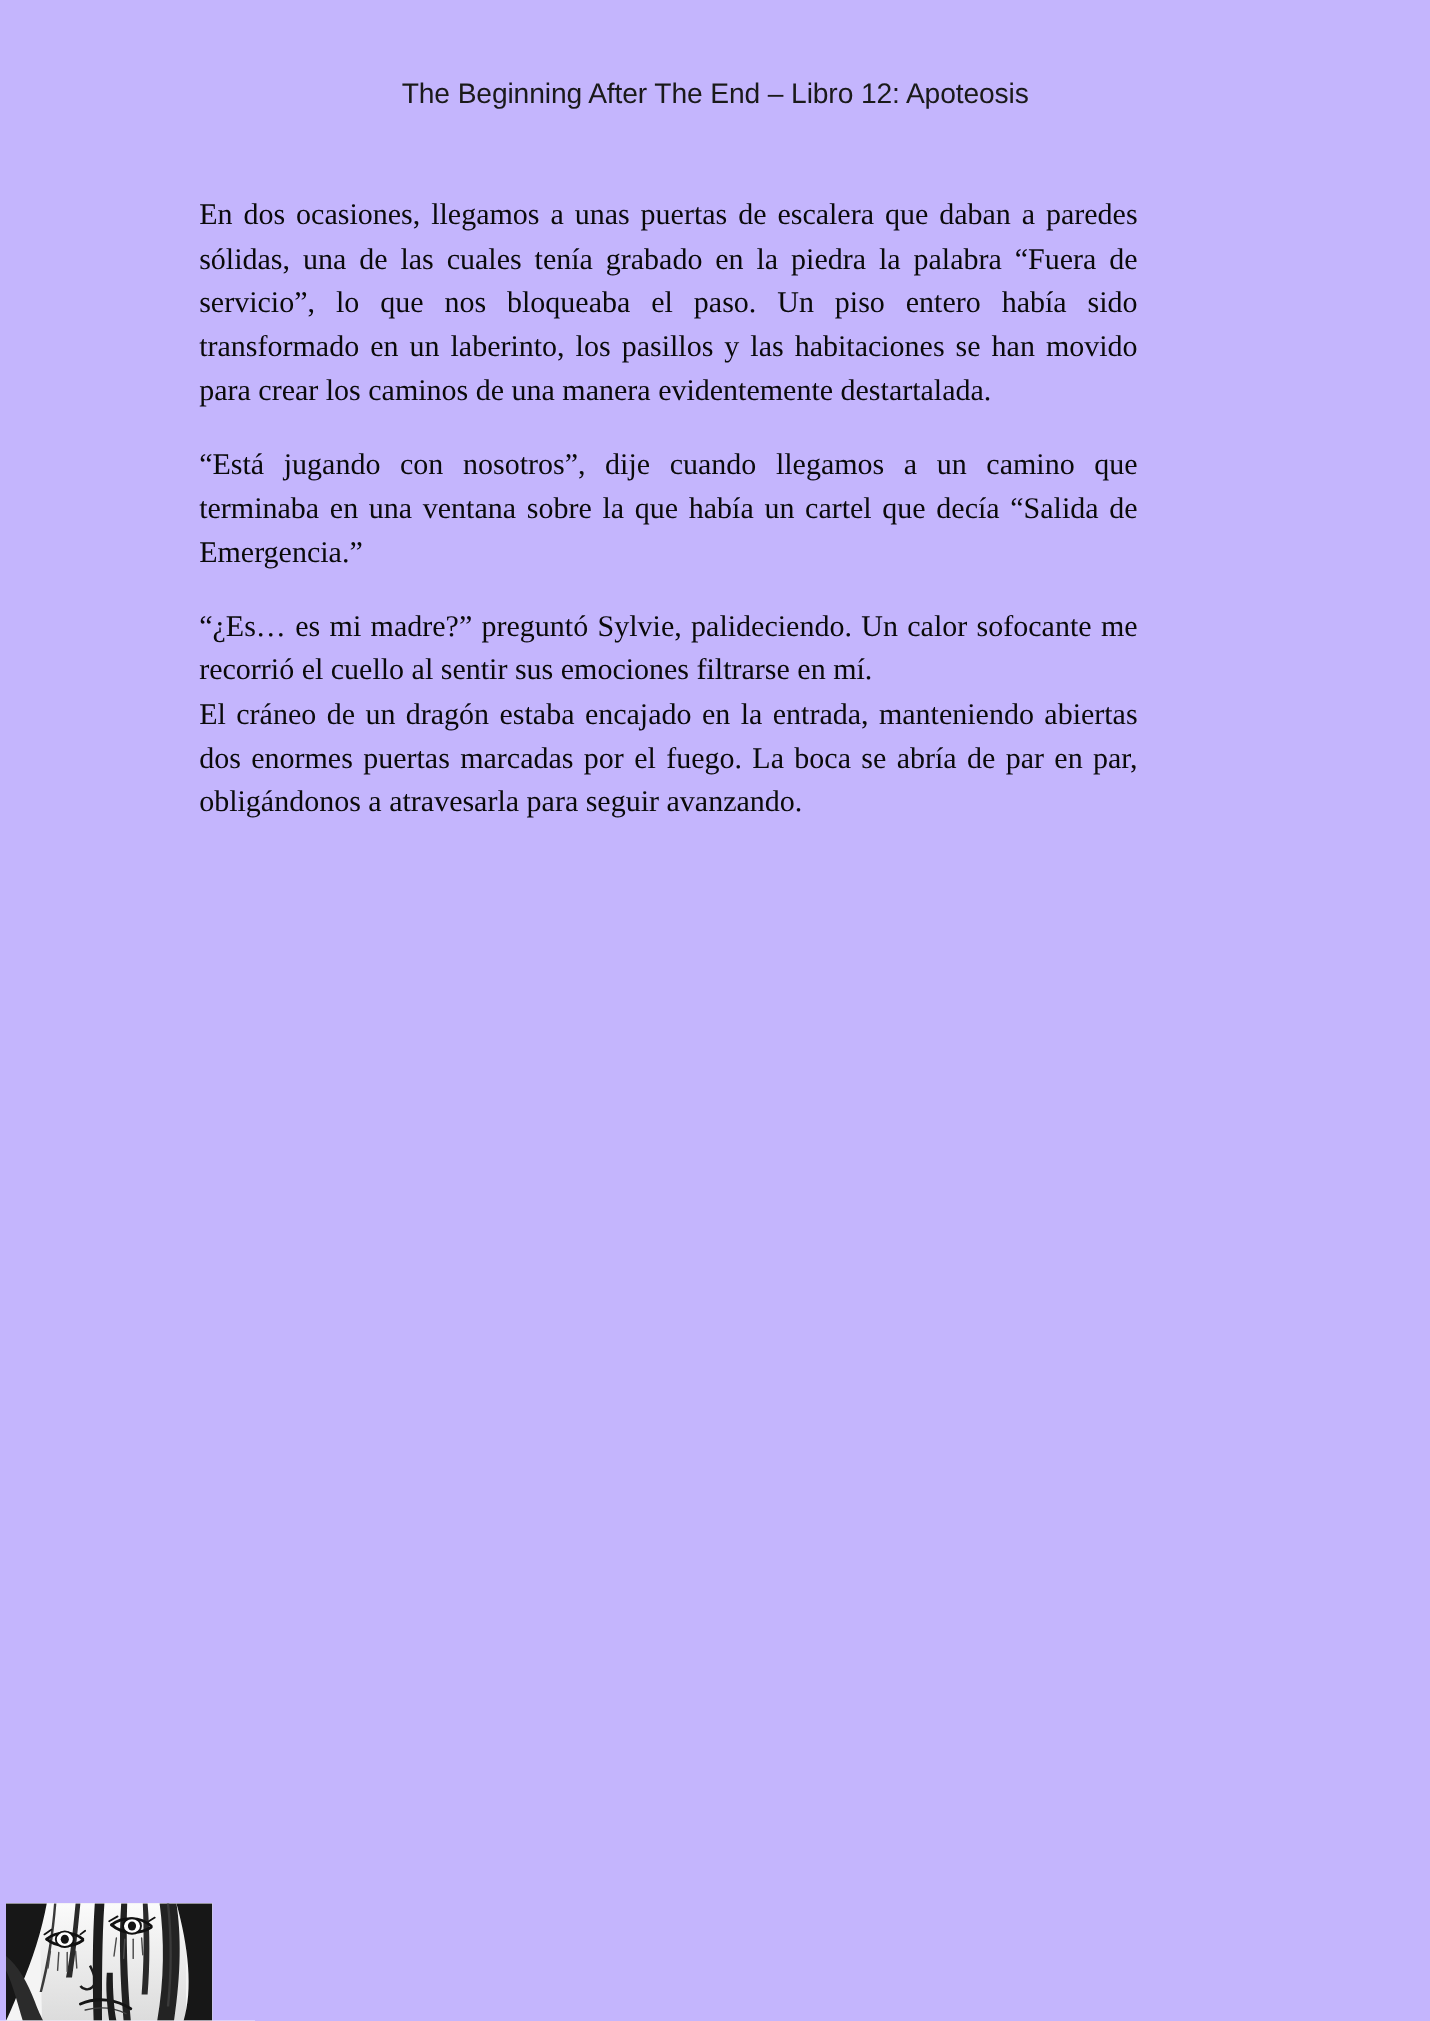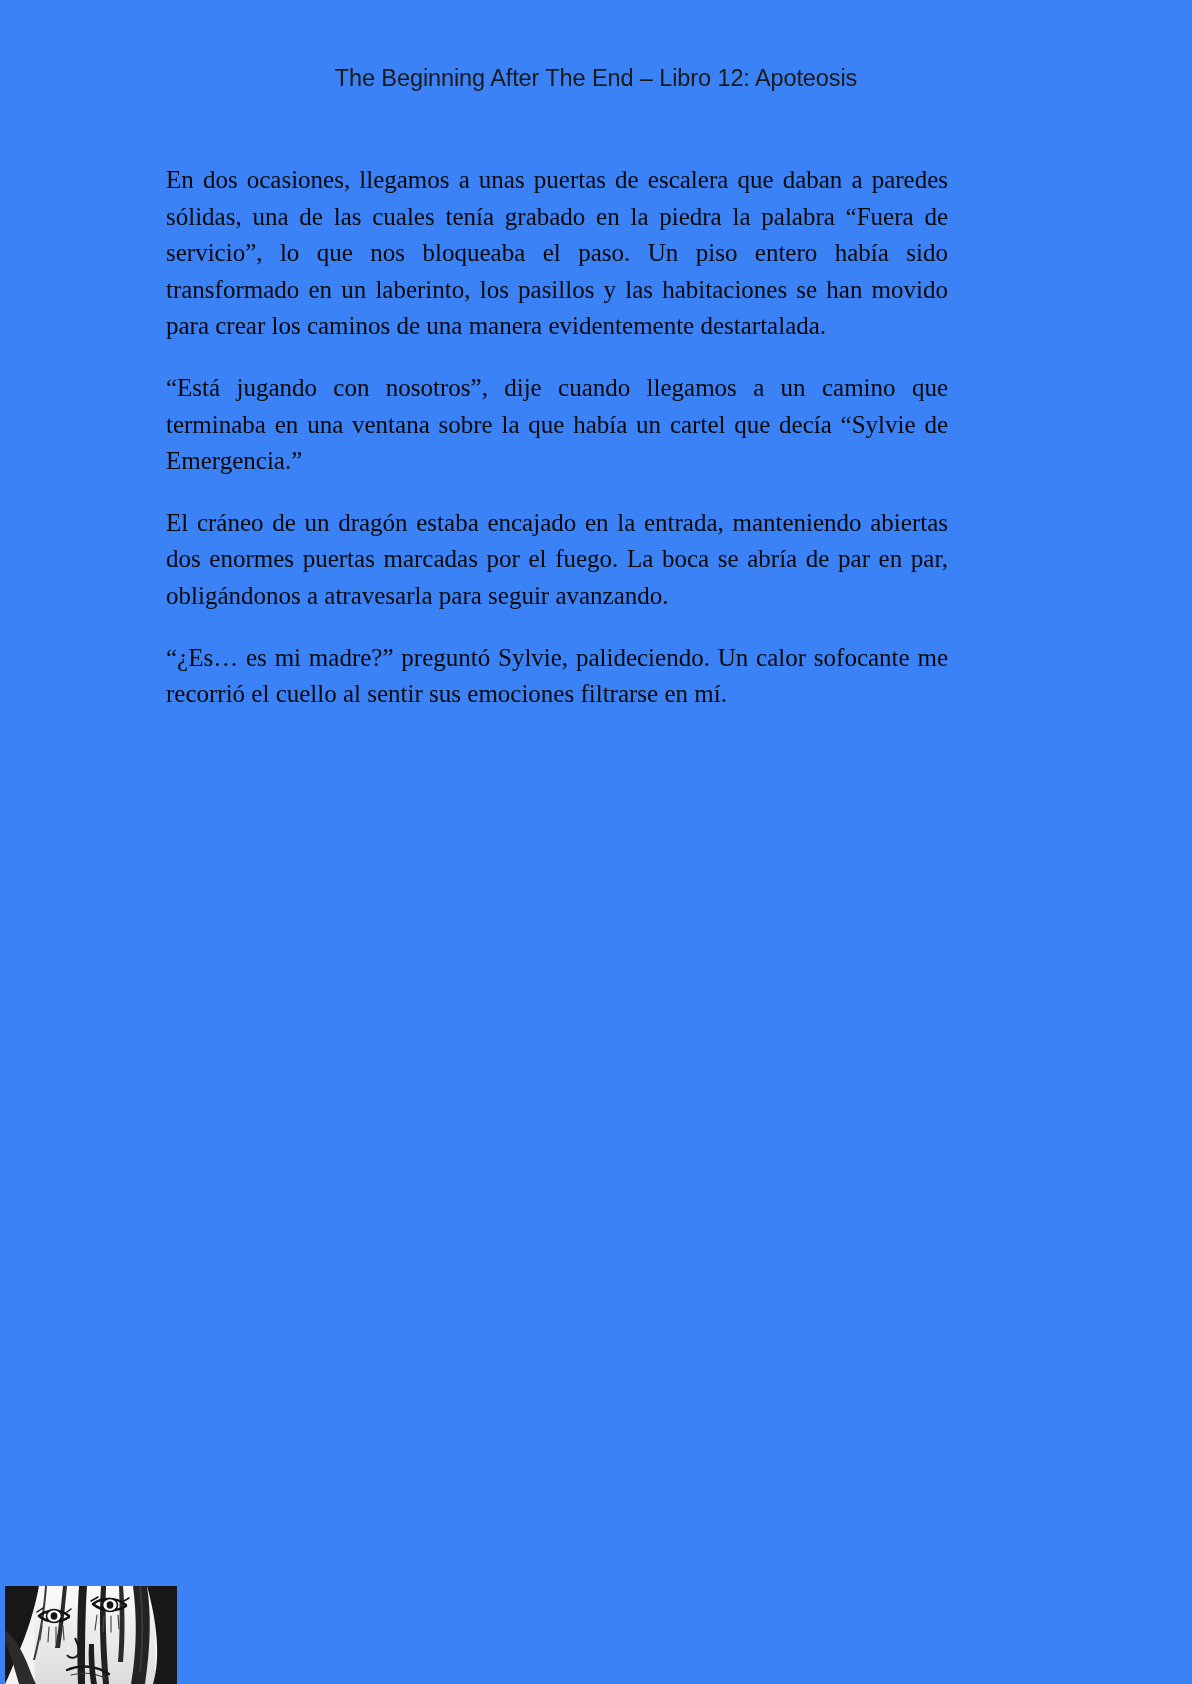--- a/index.html
+++ b/index.html
@@ -13,21 +13,21 @@
     height: 1684px;
     position: relative;
     overflow: hidden;
     font-family: "Liberation Serif", serif;
     color: #000000;
   }
 
   .page {
     position: absolute;
     inset: 0;
-    background: #3b82f6;
+    background: #c4b5fd;
   }
 
   
   .doc-header {
     position: absolute;
     top: 62px;
     left: 0;
     width: 1192px;
     text-align: center;
     font-family: "Liberation Sans", sans-serif;
@@ -81,23 +81,23 @@
 <body>
 
 <div class="page">
 
   <div class="doc-header">
     <div>The Beginning After The End – Libro 12: Apoteosis</div>
   </div>
 
   <div class="body-col">
     <p class="para">En dos ocasiones, llegamos a unas puertas de escalera que daban a paredes sólidas, una de las cuales tenía grabado en la piedra la palabra “Fuera de servicio”, lo que nos bloqueaba el paso. Un piso entero había sido transformado en un laberinto, los pasillos y las habitaciones se han movido para crear los caminos de una manera evidentemente destartalada.</p>
-    <p class="para">“Está jugando con nosotros”, dije cuando llegamos a un camino que terminaba en una ventana sobre la que había un cartel que decía “Sylvie de Emergencia.”</p>
+    <p class="para">“Está jugando con nosotros”, dije cuando llegamos a un camino que terminaba en una ventana sobre la que había un cartel que decía “Salida de Emergencia.”</p>
+    <p class="para last">“¿Es… es mi madre?” preguntó Sylvie, palideciendo. Un calor sofocante me recorrió el cuello al sentir sus emociones filtrarse en mí.</p>
     <p class="para">El cráneo de un dragón estaba encajado en la entrada, manteniendo abiertas dos enormes puertas marcadas por el fuego. La boca se abría de par en par, obligándonos a atravesarla para seguir avanzando.</p>
-    <p class="para last">“¿Es… es mi madre?” preguntó Sylvie, palideciendo. Un calor sofocante me recorrió el cuello al sentir sus emociones filtrarse en mí.</p>
   </div>
 
   <div class="corner-illustration">
     <svg width="172" height="98" viewBox="0 0 172 98" xmlns="http://www.w3.org/2000/svg" aria-hidden="true">
       <defs>
         <linearGradient id="skin" x1="0" y1="0" x2="0" y2="1">
           <stop offset="0" stop-color="#fbfbfb"></stop>
           <stop offset="1" stop-color="#dcdcdc"></stop>
         </linearGradient>
       </defs>

